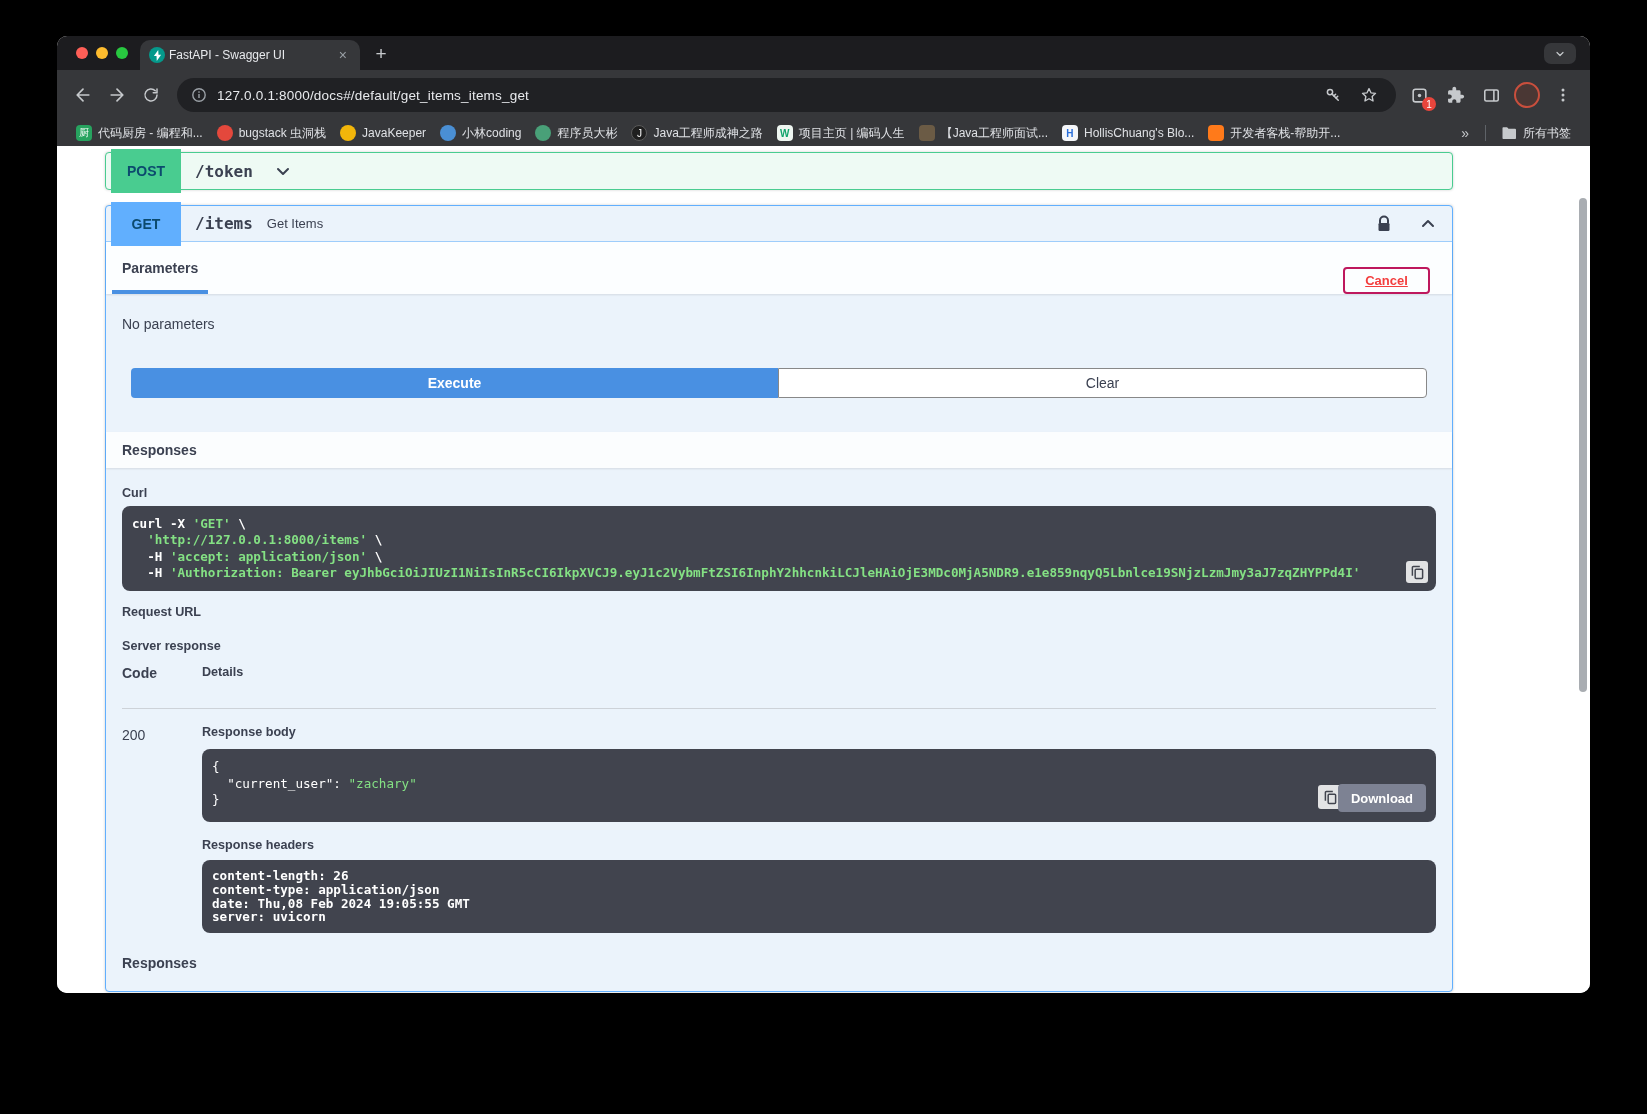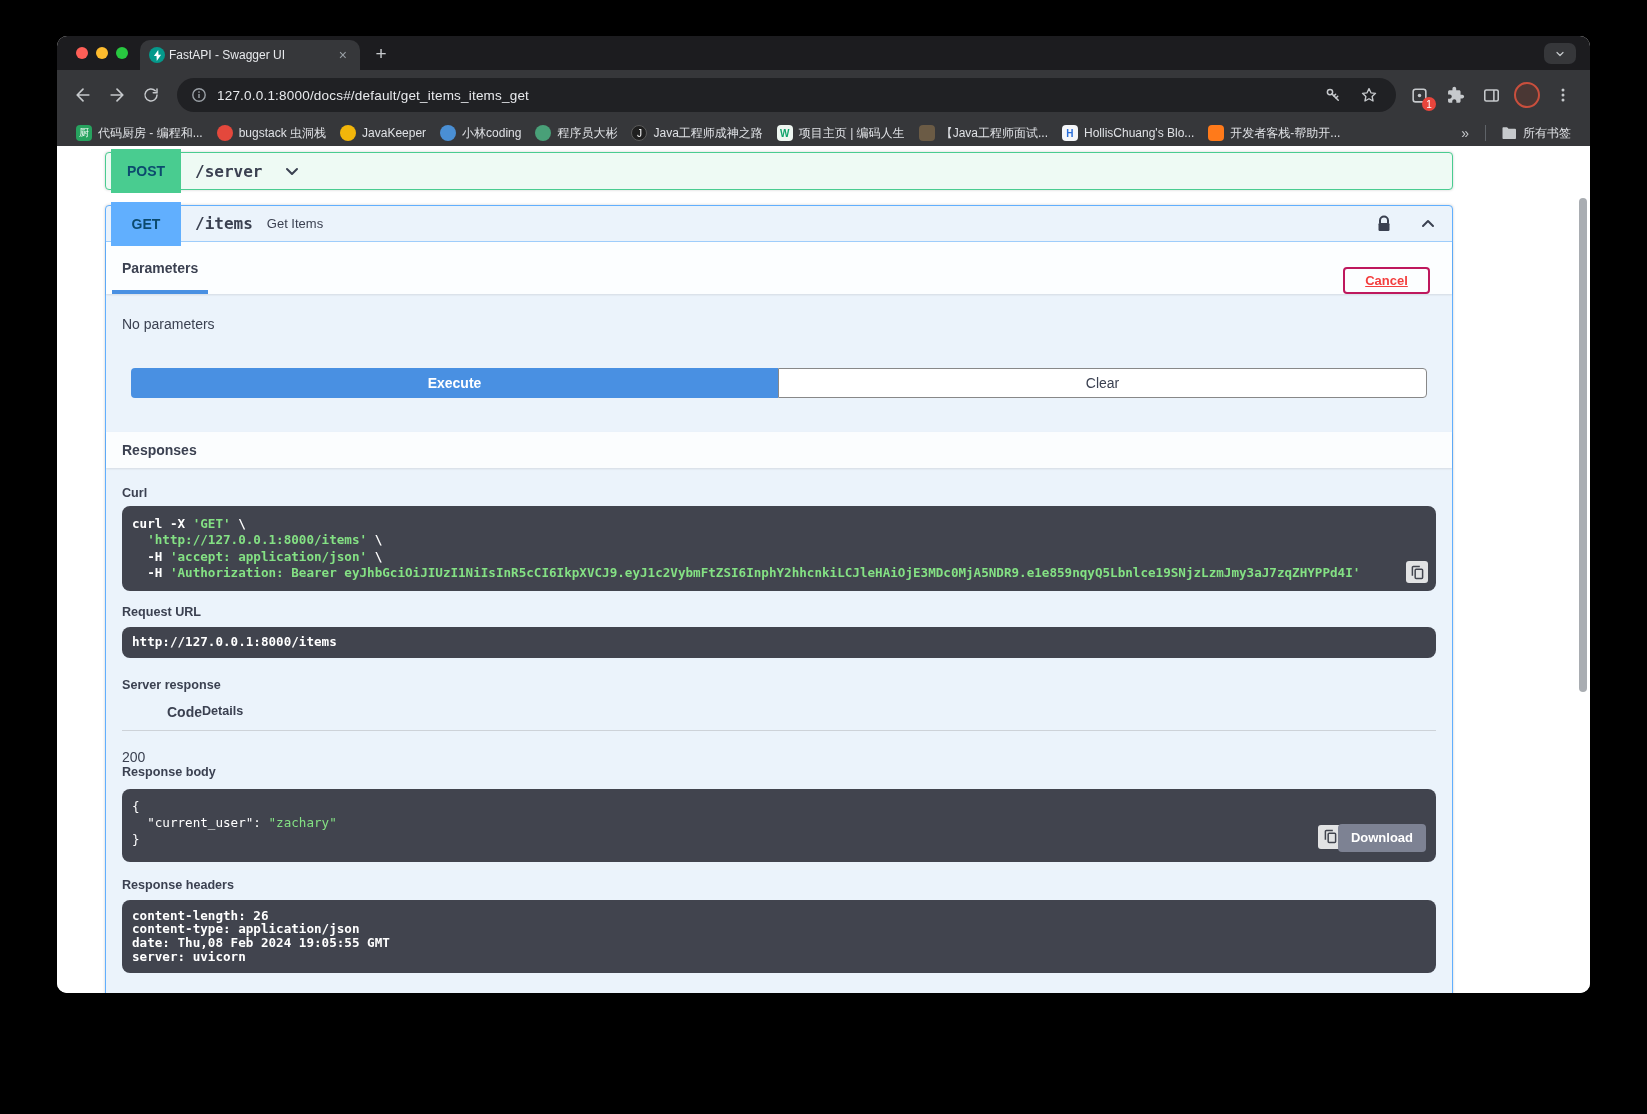--- a/index.html
+++ b/index.html
@@ -78,24 +78,24 @@
   .responses-inner { padding:18px 16px 20px; }
 
   .subtitle { font-size:12.6px; font-weight:600; color:#3b4151; }
   .code { background:#41444e; border-radius:8px; padding:10px; color:#fff; font-family:"DejaVu Sans Mono",monospace; font-size:12.6px; line-height:1.3; white-space:pre; overflow:hidden; position:relative; }
   .code.semibold { font-weight:600; }
   .str { color:#84e184; }
   .curl-block { margin-top:6px; min-height:72px; }
   .url-block { margin-top:8px; padding:7px 10px; font-weight:600; }
   .mt14 { margin-top:14px; } .mt16 { margin-top:16px; } .mt20 { margin-top:20px; }
 
-  .resp-table-head { display:flex; margin-top:12px; padding-bottom:10px; border-bottom:1px solid #cdd2d8;text-align:right; }
+  .resp-table-head { display:flex; margin-top:12px; padding-bottom:27px; border-bottom:1px solid #cdd2d8; }
   .col-code { width:80px; font-size:14px; font-weight:600; }
   .col-details { font-size:12.6px; font-weight:600; }
-  .resp-row { display:flex; margin-top:16px;flex-direction:column; }
+  .resp-row { display:flex; margin-top:16px; }
   .status-code { width:80px; font-size:14px; padding-top:2px; }
   .resp-cell { flex:1; min-width:0; }
   .body-block { margin-top:10px; min-height:73px; }
   .headers-block { margin-top:8px; min-height:73px; font-weight:600; line-height:1.08; padding:9px 10px; }
 
   .copy-btn { position:absolute; right:8px; bottom:8px; width:22px; height:22px; background:rgba(255,255,255,.85); border:none; border-radius:3px; display:flex; align-items:center; justify-content:center; }
   .copy-btn.lifted { right:94px; bottom:13px; width:24px; height:24px; }
   .btn-download { position:absolute; right:10px; bottom:10px; height:28px; padding:0 13px; background:#7d8293; border:none; border-radius:4px; color:#fff; font-weight:600; font-size:13px; font-family:"Liberation Sans",sans-serif; }
 
   .responses-footer { margin-top:22px; font-size:14px; font-weight:600; color:#3b4151; }
@@ -249,21 +249,21 @@
       <span>所有书签</span>
     </span>
   </div>
 
   <div class="page">
     <div class="content">
 
       <div class="opblock post">
         <div class="op-summary">
           <span class="method-badge post">POST</span>
-          <span class="op-path">/server</span>
+          <span class="op-path">/token</span>
           <span class="op-icon">
             <svg width="20" height="20" viewBox="0 0 20 20">
                 <path d="M5 8l5 5 5-5" fill="none" stroke="#3b4151" stroke-width="2" stroke-linecap="round" stroke-linejoin="round"></path>
               </svg>
           </span>
         </div>
       </div>
 
       <div class="opblock get">
         <div class="op-summary">
@@ -304,21 +304,20 @@
             <div class="subtitle">Curl</div>
             <pre class="code semibold curl-block"><span>curl -X </span><span class="str">'GET'</span><span> \</span>
 <span>  </span><span class="str">'http://127.0.0.1:8000/items'</span><span> \</span>
 <span>  -H </span><span class="str">'accept: application/json'</span><span> \</span>
 <span>  -H </span><span class="str">'Authorization: Bearer eyJhbGciOiJIUzI1NiIsInR5cCI6IkpXVCJ9.eyJ1c2VybmFtZSI6InphY2hhcnkiLCJleHAiOjE3MDc0MjA5NDR9.e1e859nqyQ5Lbnlce19SNjzLzmJmy3aJ7zqZHYPPd4I'</span><button class="copy-btn"><svg width="13" height="15" viewBox="0 0 14 16" fill="none" stroke="#41444e" stroke-width="1.6">
                     <rect x="4.5" y="4.5" width="8" height="10" rx="1"></rect>
                     <path d="M9.5 1.5h-7a1 1 0 0 0-1 1v9"></path>
                   </svg></button></pre>
 
             <div class="subtitle mt14">Request URL</div>
-            <pre class="code url-block">http://127.0.0.1:8000/items</pre>
 
             <div class="subtitle mt20">Server response</div>
 
             <div class="resp-table-head">
               <span class="col-code">Code</span>
               <span class="col-details">Details</span>
             </div>
 
             <div class="resp-row">
               <span class="status-code">200</span>

